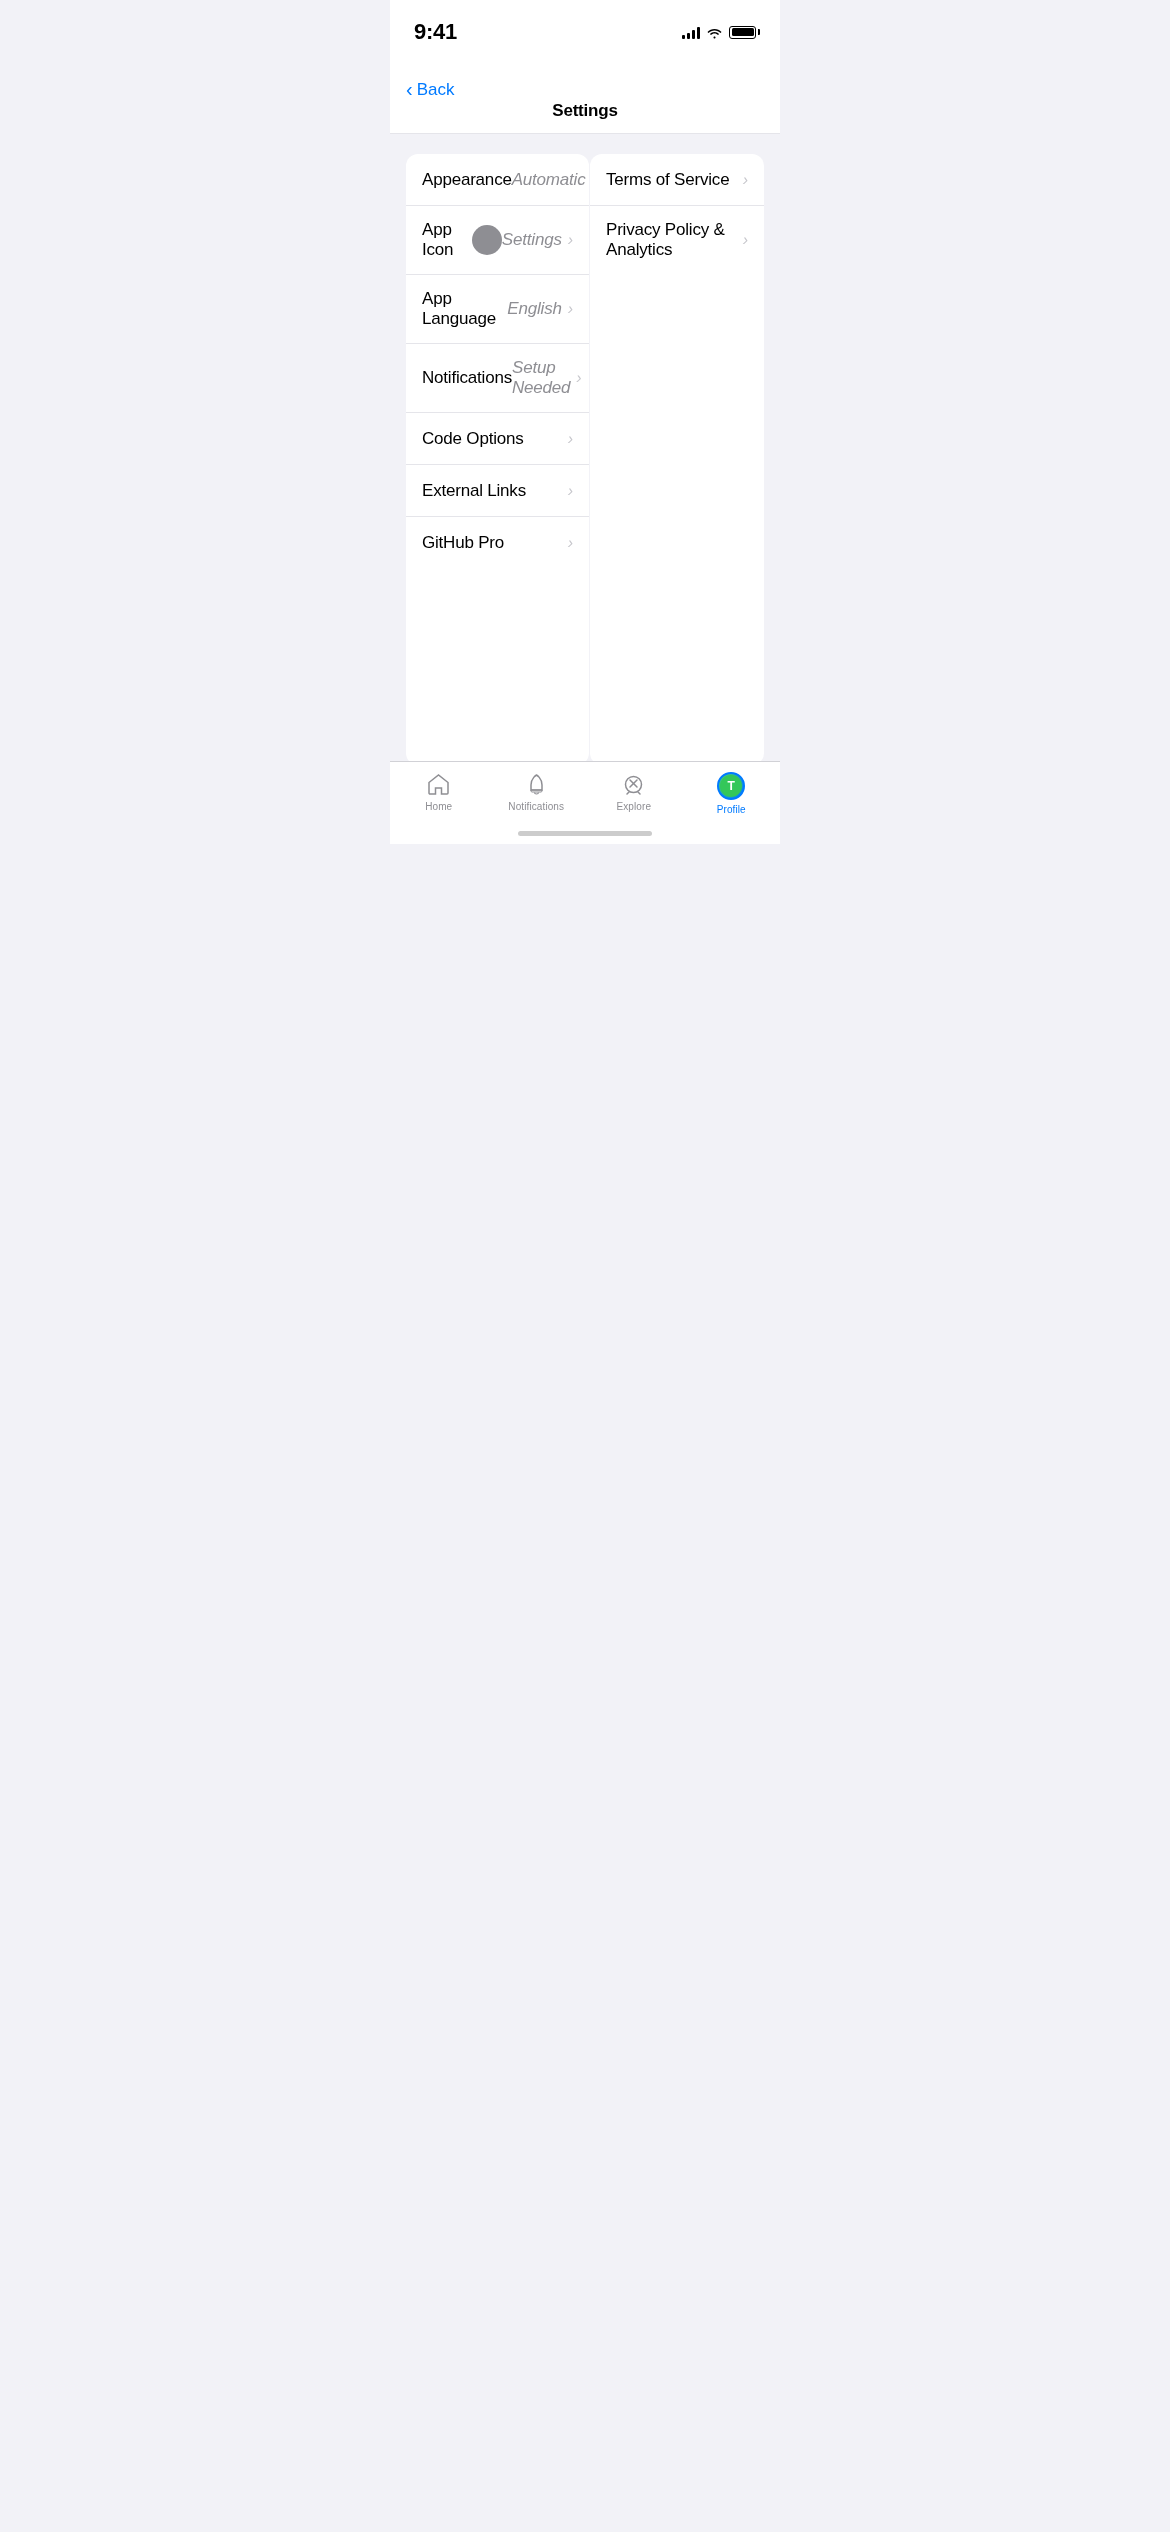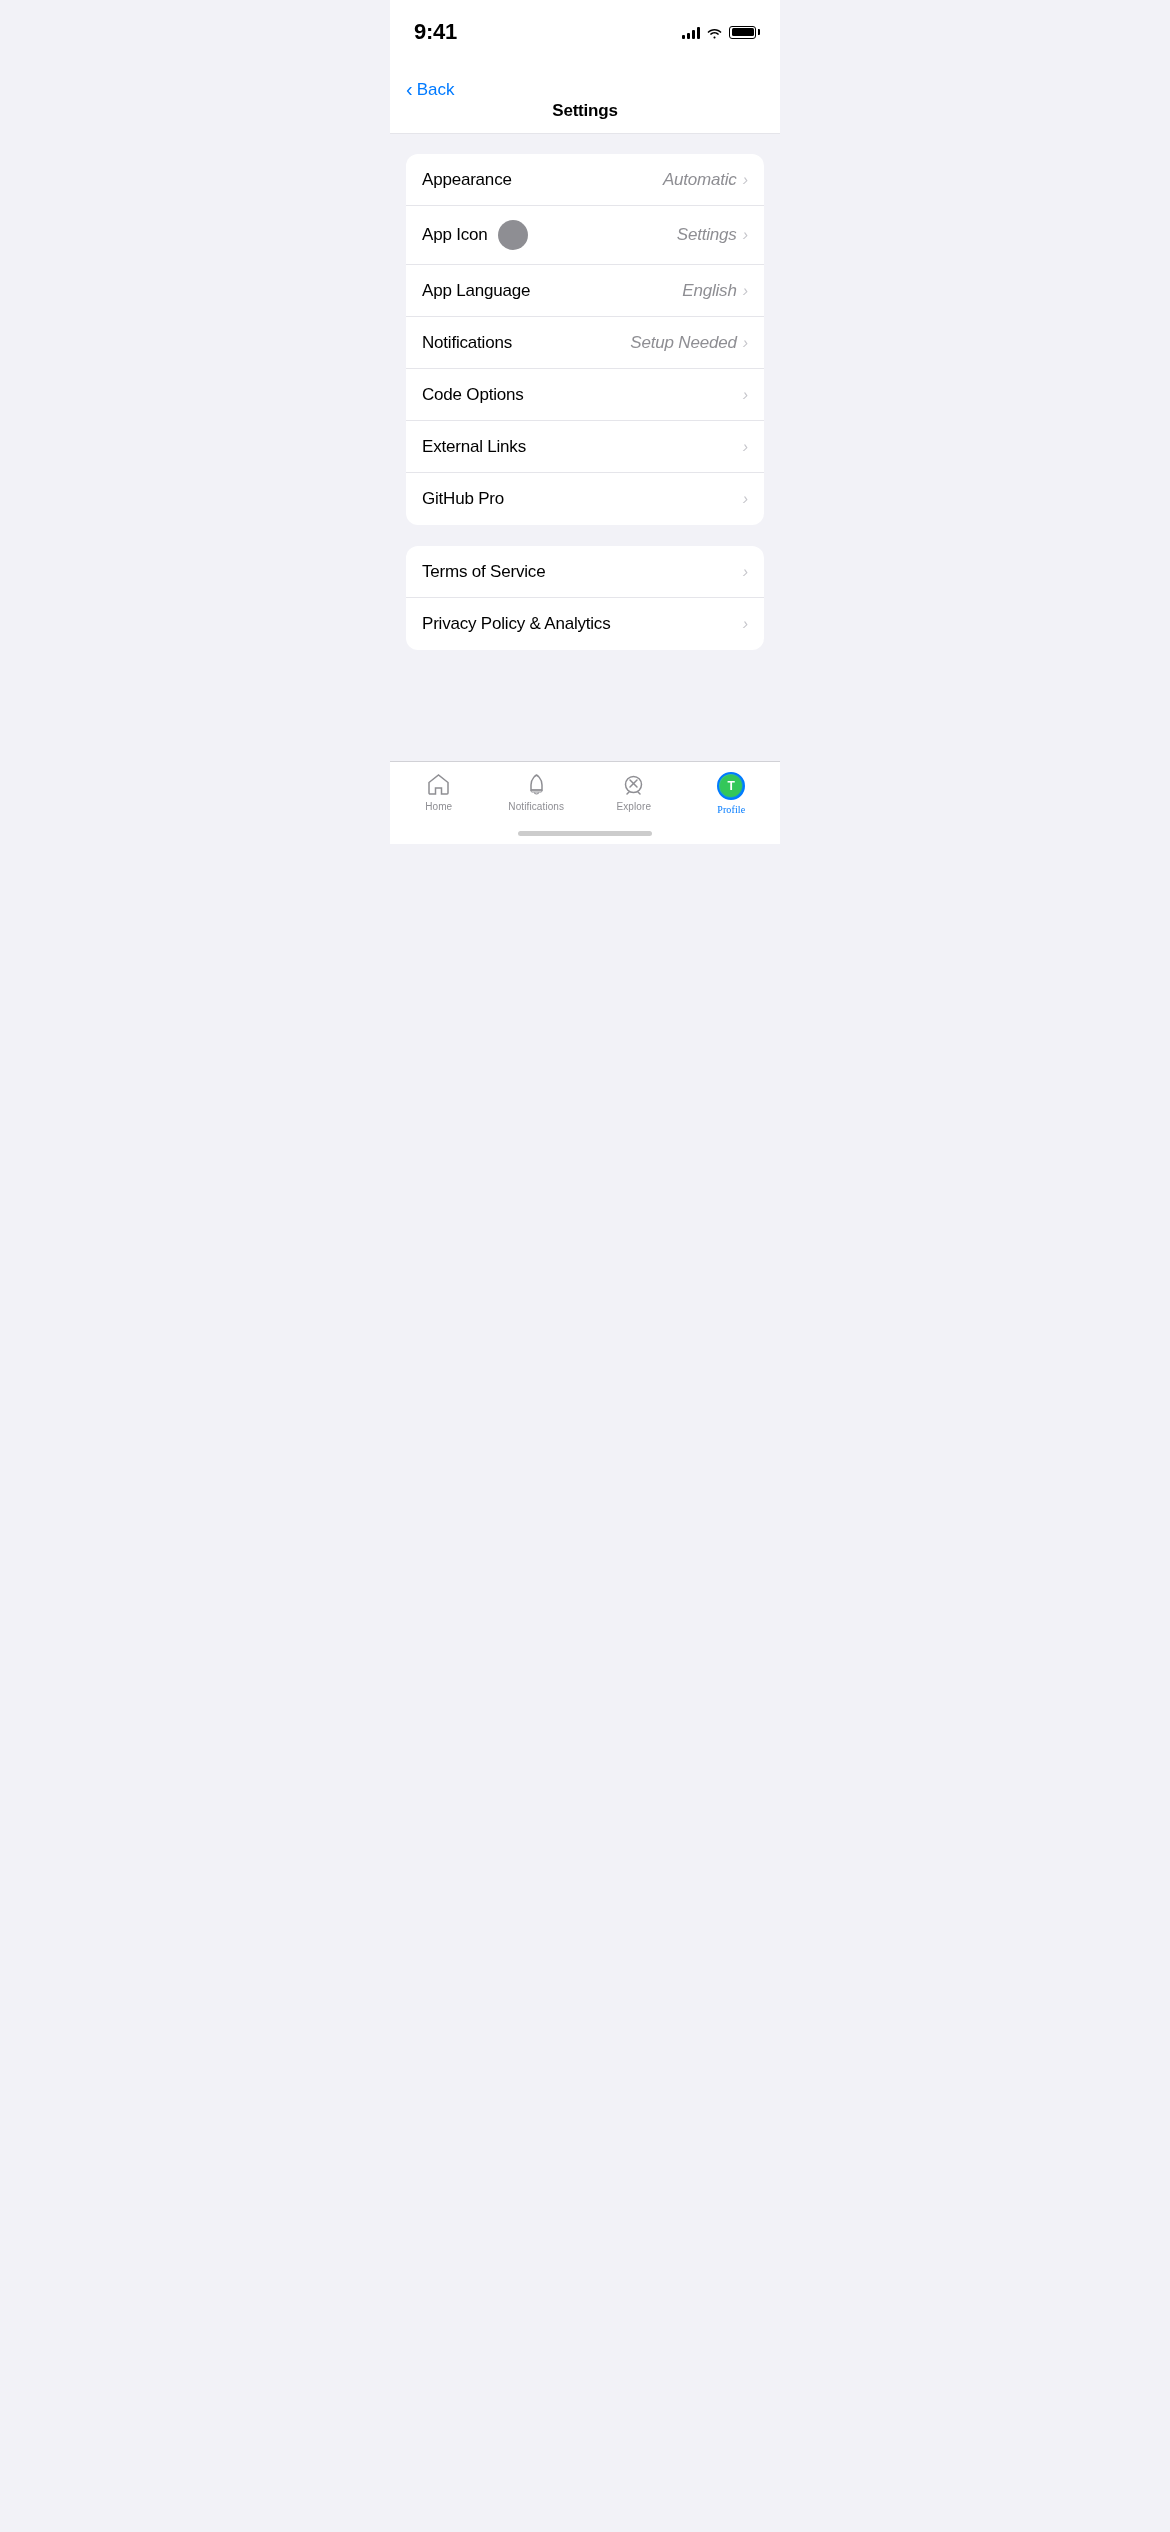--- a/index.html
+++ b/index.html
@@ -122,22 +122,21 @@
       letter-spacing: -0.2px;
       margin-top: 43px;
     }
 
     
     .scroll-content {
       overflow-y: auto;
       height: calc(844px - 50px - 60px - 83px);
       padding: 20px 16px;
       display: flex;
-      flex-direction: column;
-      gap: 21px;
+      gap: 1px;
     }
 
     
     .settings-group {
       background: white;
       border-radius: 12px;
       overflow: hidden;
     }
 
     .settings-row {
@@ -221,21 +220,20 @@
 
     .tab-label {
       font-size: 10px;
       color: #8e8e93;
       letter-spacing: 0.1px;
     }
 
     .tab-label.active {
       color: #007aff;
       font-weight: 500;
-      font-family: Liberation Serif, serif;
     }
 
     
     .profile-avatar {
       width: 28px;
       height: 28px;
       border-radius: 50%;
       border: 2px solid #007aff;
       background: linear-gradient(135deg, #4cd964 0%, #007aff 100%);
       display: flex;

